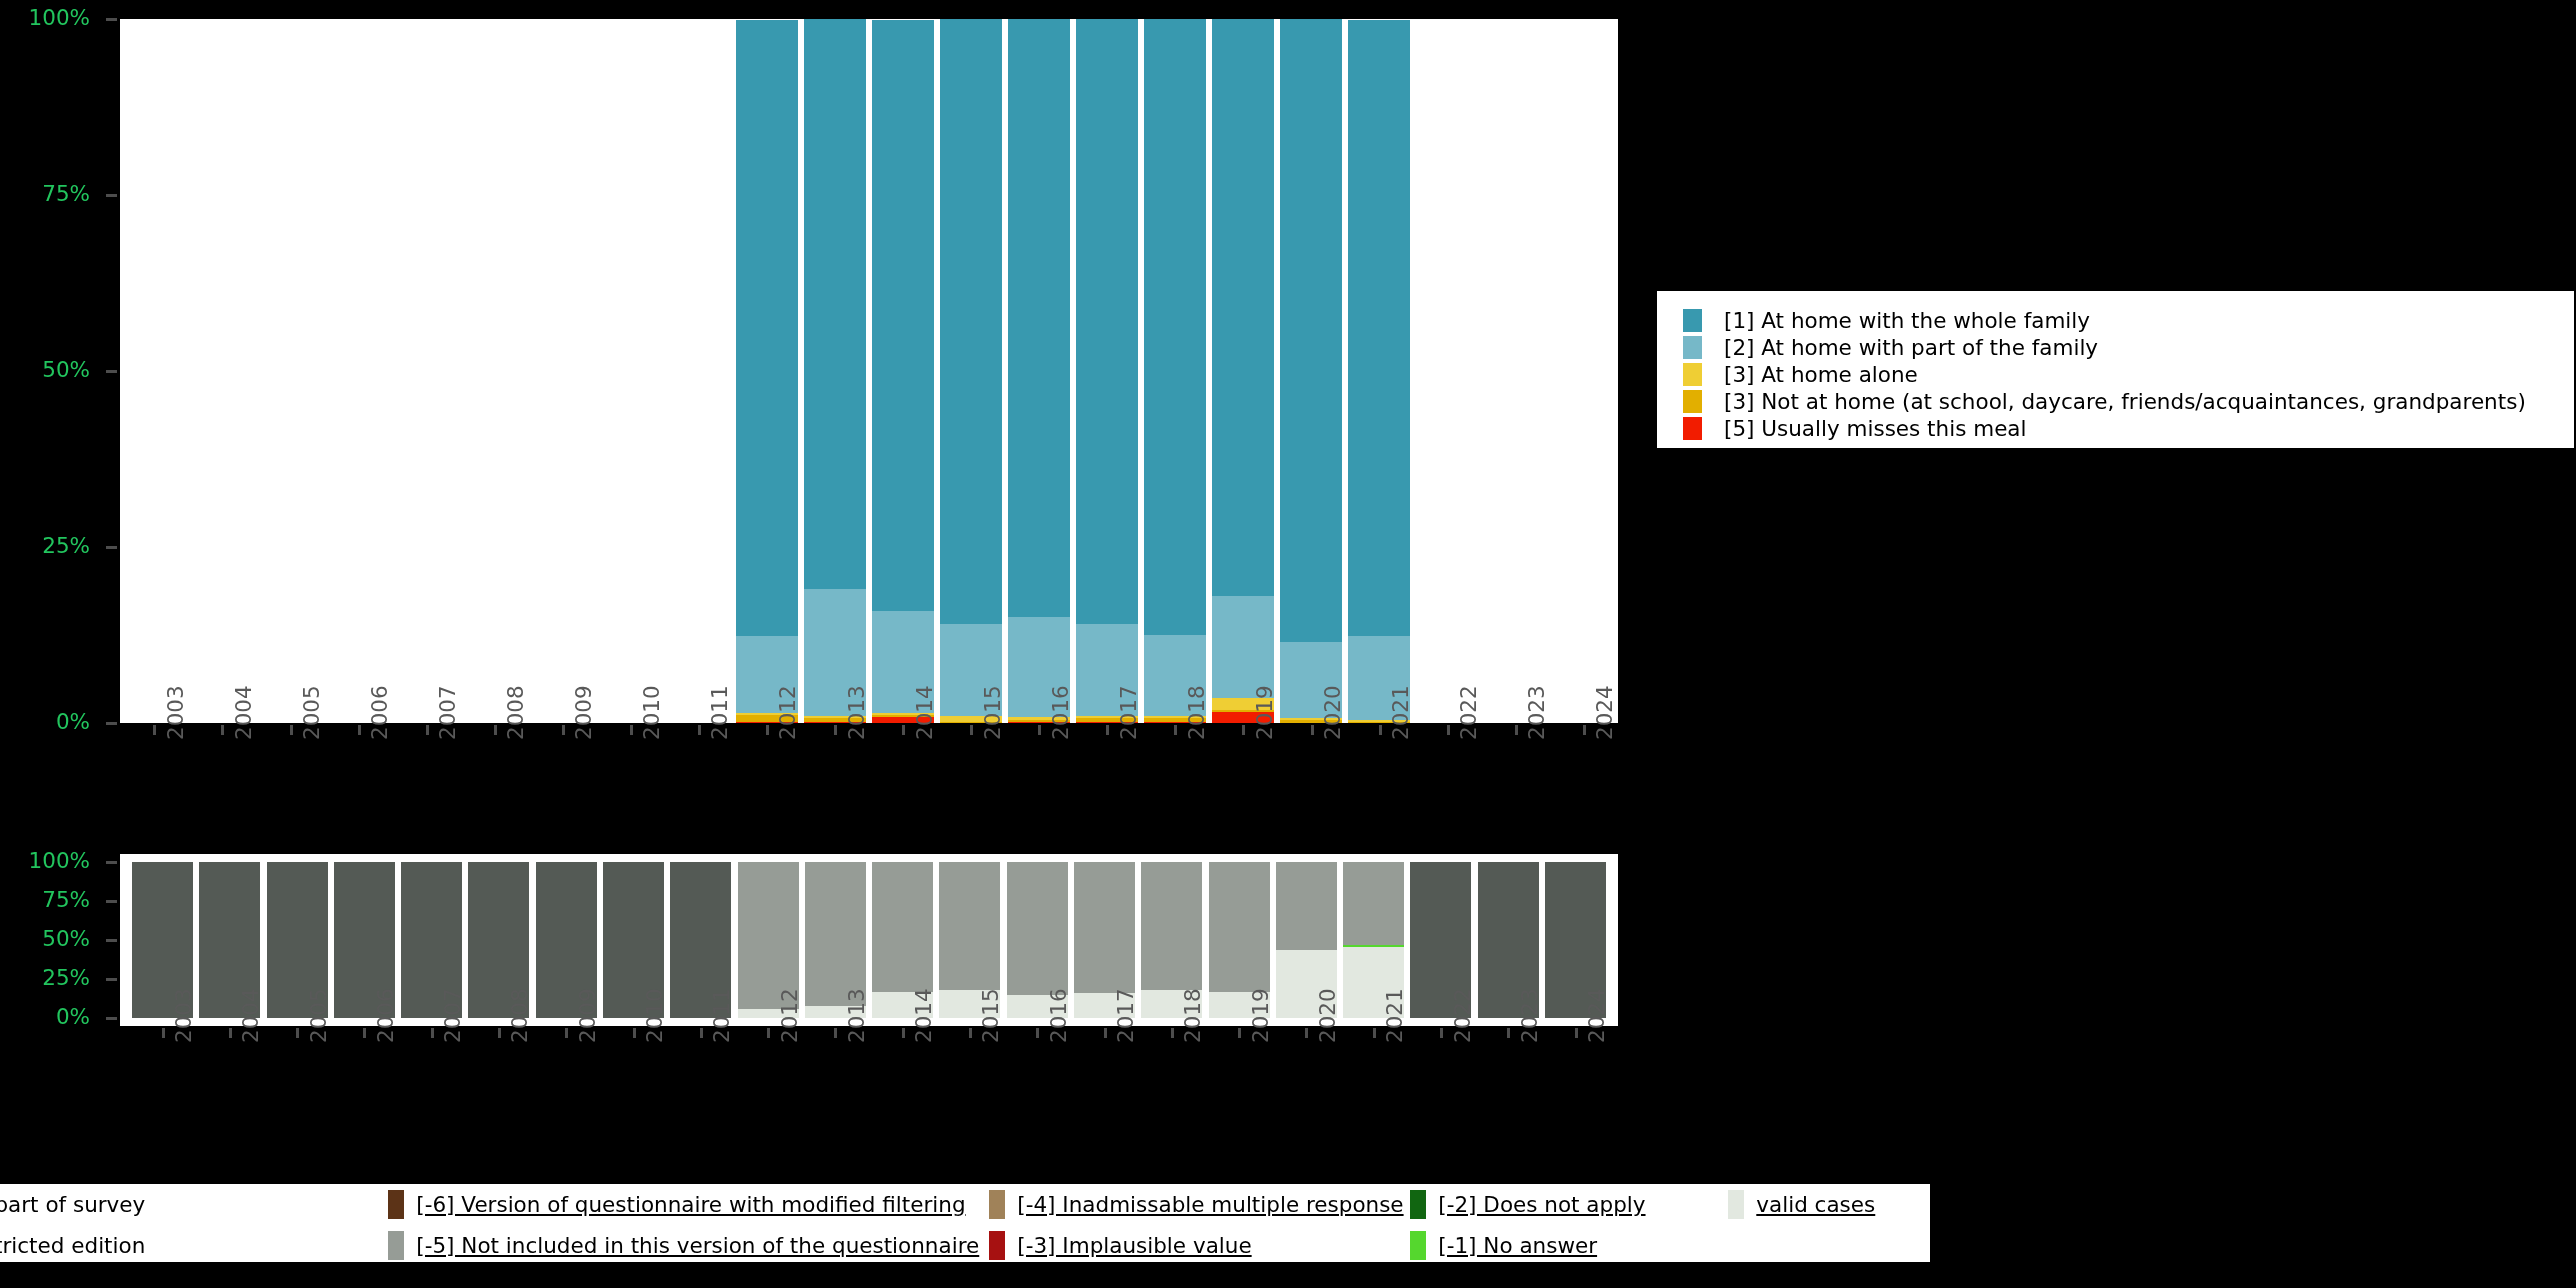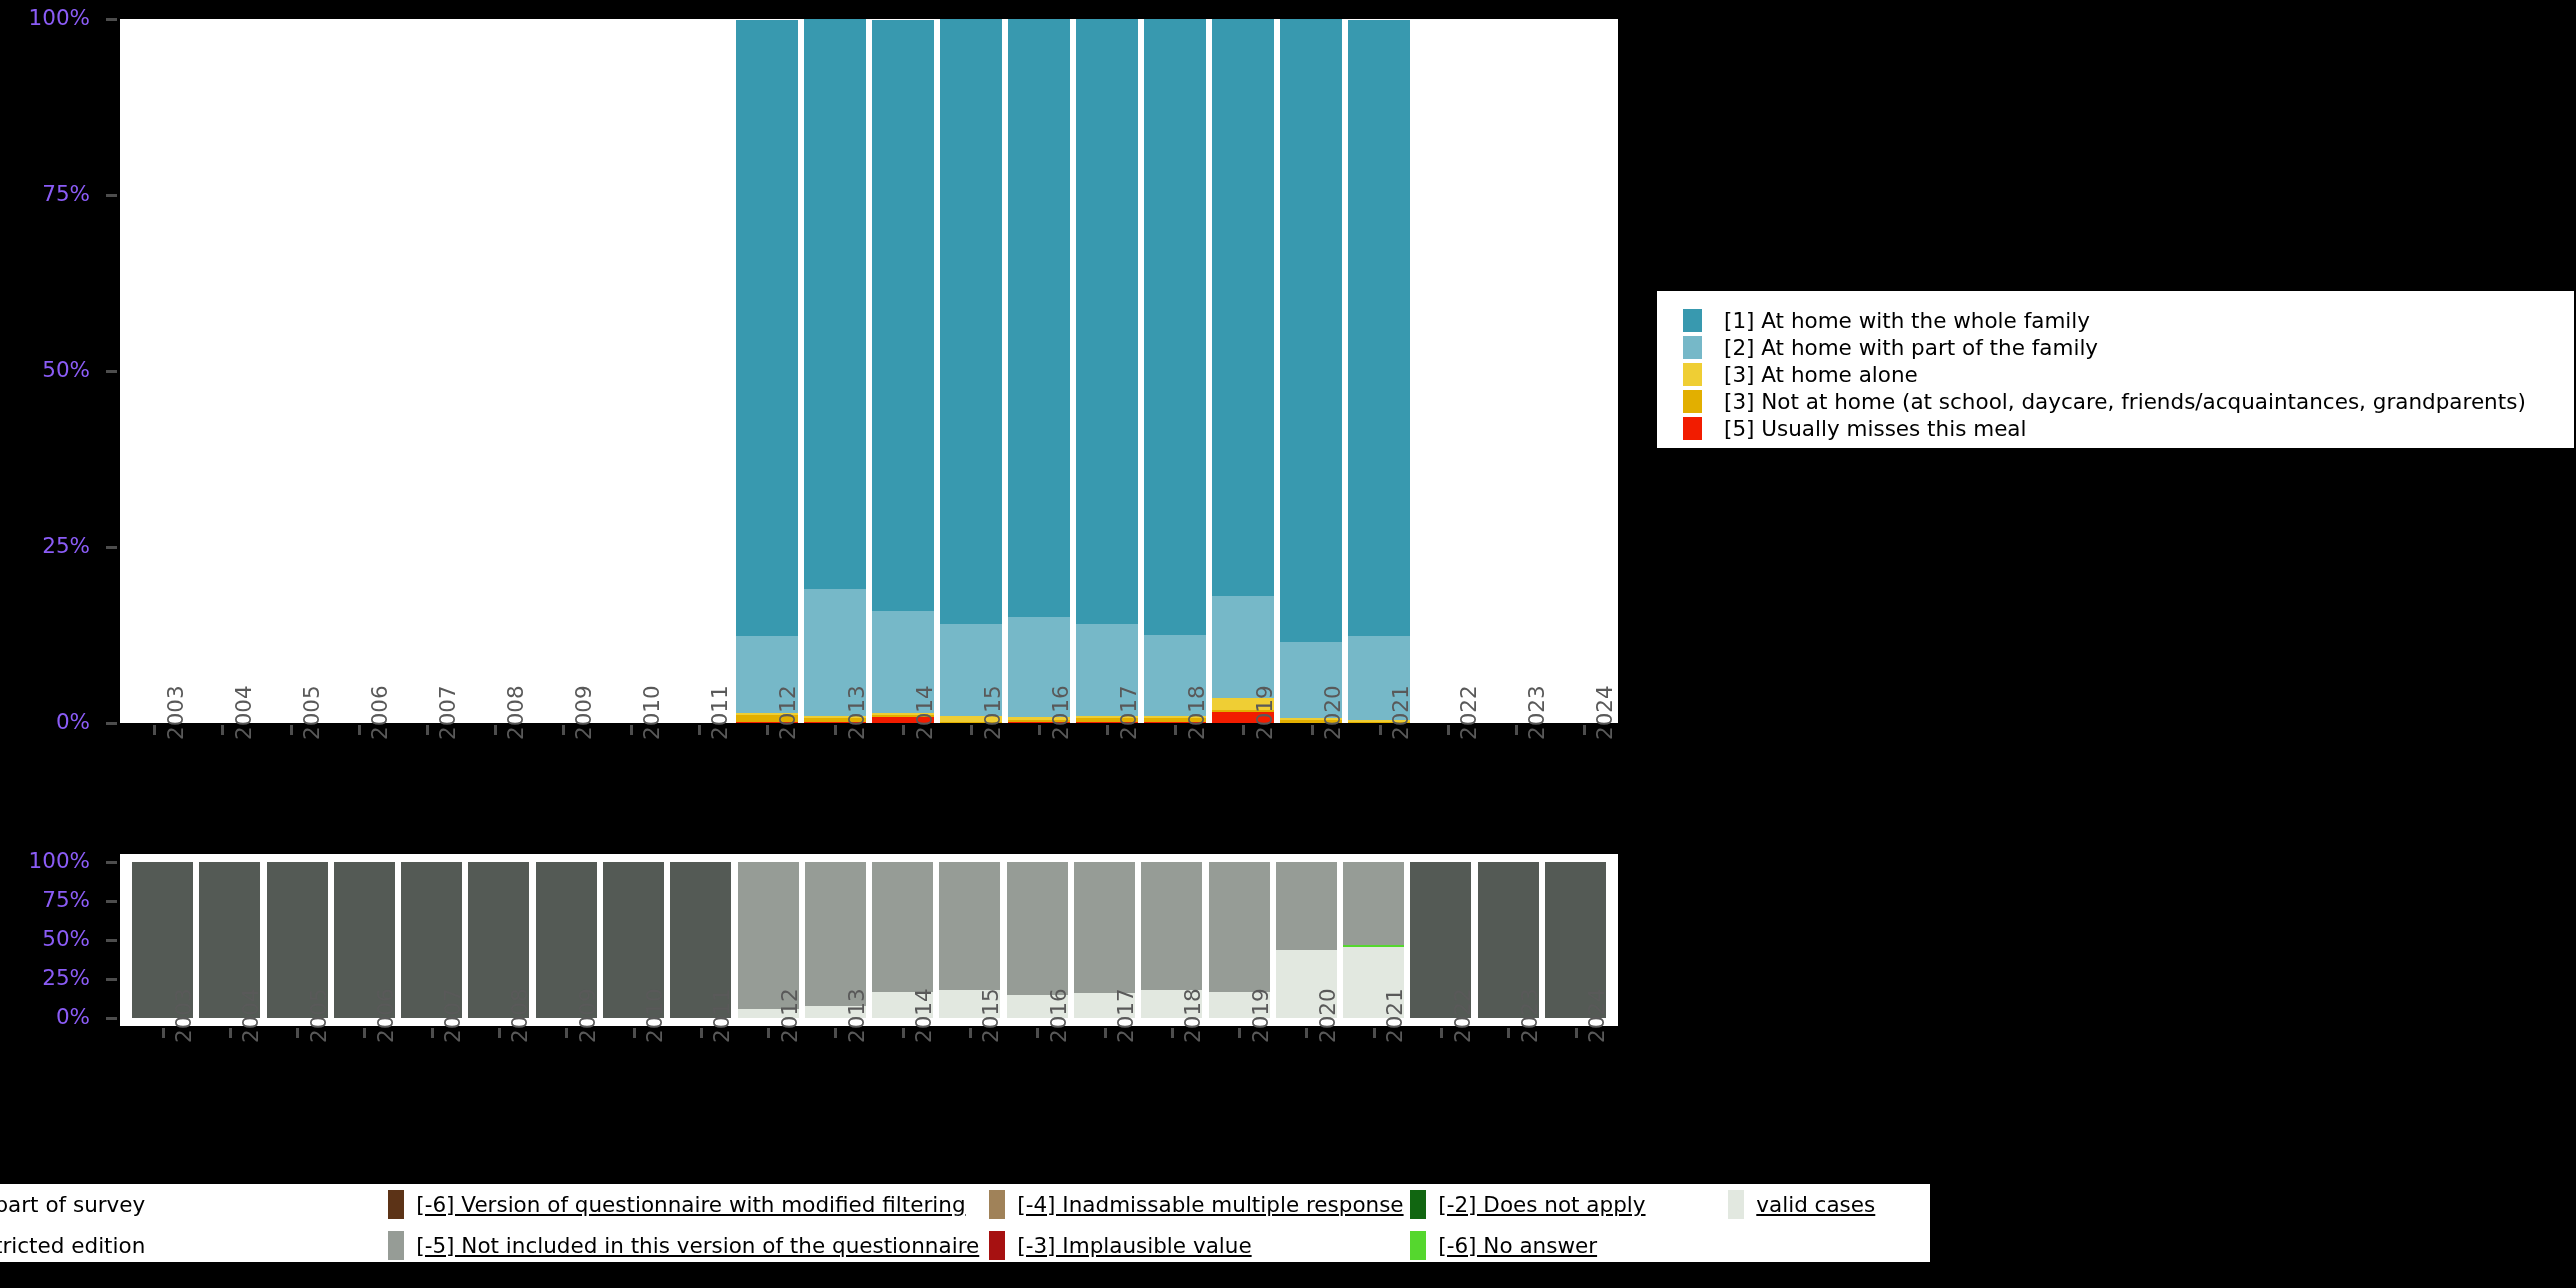--- a/index.html
+++ b/index.html
@@ -7,21 +7,21 @@
        font-family:"DejaVu Sans",sans-serif;}
 
   
   #top-chart{position:absolute;left:0;top:0;width:1623px;height:841px;}
   #top-plot{position:absolute;left:120px;top:19px;width:1498px;height:704px;background:#fff;}
   #top-bars{position:absolute;left:0;top:0;width:100%;height:100%;}
   .barslot{position:absolute;bottom:0;top:0;}
   .stack{position:absolute;left:0;right:0;bottom:0;display:flex;flex-direction:column-reverse;}
   .seg{width:100%;}
 
-  .ytick-lbl{position:absolute;right:0;color:#8b5cf6;font-size:21.5px;line-height:21.5px;
+  .ytick-lbl{position:absolute;right:0;color:#22c55e;font-size:21.5px;line-height:21.5px;
              text-align:right;white-space:nowrap;}
   .ytick-mark{position:absolute;width:11px;height:2.6px;background:#4d4d4d;}
   .xtick-mark{position:absolute;width:2.6px;height:10.3px;background:#4d4d4d;}
   .xtick-lbl{position:absolute;color:#595959;font-size:21.5px;white-space:nowrap;
              transform-origin:left top;transform:rotate(-90deg);}
 
   
   #main-legend{position:absolute;left:1655px;top:289px;min-width:921px;height:161px;
                background:#fff;border:2.6px solid #000;box-sizing:border-box;
                padding:15.5px 0 0 26px;overflow:hidden;}
@@ -442,21 +442,21 @@
         <span class="bl-tx">[-3] Implausible value</span>
       </div>
     </div>
     <div class="bl-col" style="left: 1623px;">
       <div class="bl-row">
         <span class="bl-sw" style="background: rgb(17, 102, 17);"></span>
         <span class="bl-tx">[-2] Does not apply</span>
       </div>
       <div class="bl-row">
         <span class="bl-sw" style="background: rgb(85, 215, 46);"></span>
-        <span class="bl-tx">[-6] No answer</span>
+        <span class="bl-tx">[-1] No answer</span>
       </div>
     </div>
     <div class="bl-col" style="left: 1941px;">
       <div class="bl-row">
         <span class="bl-sw" style="background: rgb(226, 232, 224);"></span>
         <span class="bl-tx">valid cases</span>
       </div>
     </div>
   </div>
 

